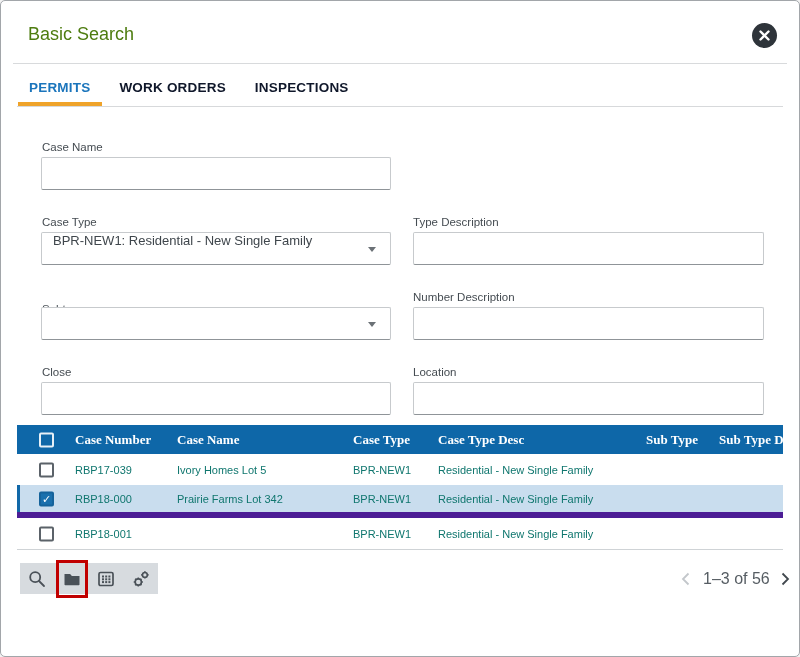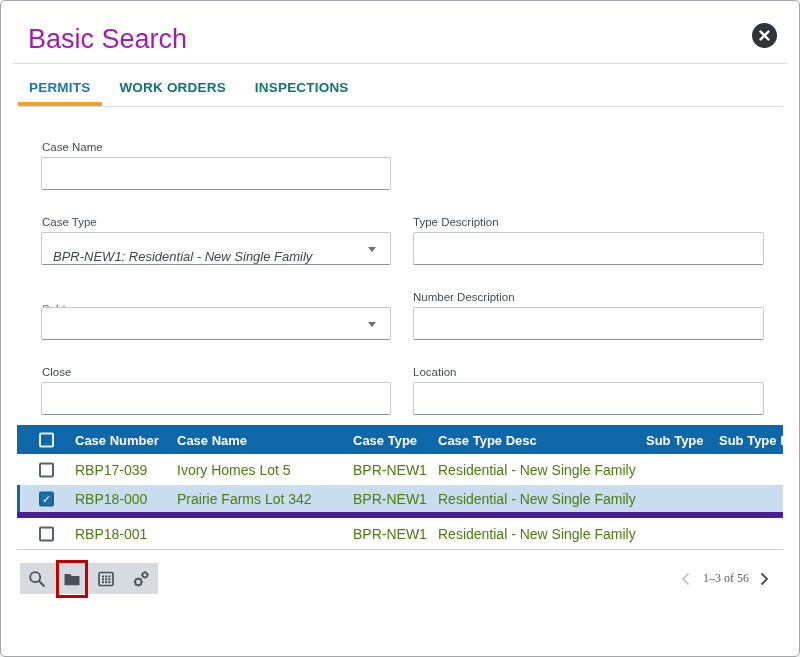--- a/index.html
+++ b/index.html
@@ -1,69 +1,69 @@
 <!DOCTYPE html>
 <html><head>
 <meta charset="utf-8">
 <style>
   html,body{margin:0;padding:0;width:800px;height:657px;overflow:hidden;background:#f2f2f2;
     font-family:"Liberation Sans","DejaVu Sans",sans-serif;}
   .dialog{position:absolute;inset:0;background:#fff;border:1px solid #a2a6aa;border-radius:5px;
     box-sizing:border-box;overflow:hidden;}
 
   
-  .title{position:absolute;left:27px;top:23px;font-size:27px;color:#a21caf;font-weight:400;}
+  .title{position:absolute;left:27px;top:23px;font-size:18px;color:#4d7c0f;font-weight:400;}
   .close-x{position:absolute;left:751px;top:22px;width:25px;height:25px;border-radius:50%;
     background:#2e343a;display:flex;align-items:center;justify-content:center;cursor:pointer;}
   .hr-title{position:absolute;left:12px;right:12px;top:62px;height:1px;background:#d8dadc;}
 
   
   .tabs{position:absolute;left:28px;top:79px;display:flex;gap:29px;align-items:center;}
-  .tab{font-size:13.5px;font-weight:bold;color:#0f766e;letter-spacing:.2px;cursor:pointer;white-space:nowrap;}
+  .tab{font-size:13.5px;font-weight:bold;color:#0f172a;letter-spacing:.2px;cursor:pointer;white-space:nowrap;}
   .tab.active{color:#1b75bc;}
   .tabs-line{position:absolute;left:16px;right:16px;top:105px;height:1px;background:#d7d9db;}
   .tab-underline{position:absolute;left:17px;top:101px;width:84px;height:4px;background:#efa32a;}
 
   
   .fld-label{position:absolute;font-size:11.5px;color:#454c52;}
   .fld{position:absolute;height:33px;width:350px;box-sizing:border-box;background:#fff;
     border:1px solid #c7cacd;border-bottom-color:#8f9498;border-radius:2px;
     font-size:13px;color:#3f464c;padding:0 11px;outline:none;font-family:inherit;}
-  .select{display:flex;align-items:flex-end;cursor:pointer;font-style:italic;}
+  .select{display:flex;align-items:flex-start;cursor:pointer;}
   .select .caret{position:absolute;right:14px;top:14px;width:0;height:0;
     border-left:4.5px solid transparent;border-right:4.5px solid transparent;border-top:5px solid #6b7176;}
   .col-right{left:412px;width:351px;}
 
   
   .table{position:absolute;left:16px;top:424px;width:766px;border-bottom:1px solid #cfd3d6;}
   .thead{position:relative;height:29px;background:#0e67a8;overflow:hidden;}
-  .th{position:absolute;top:50%;transform:translateY(-50%);color:#fff;font-size:13px;font-weight:bold;white-space:nowrap;}
+  .th{position:absolute;top:50%;transform:translateY(-50%);color:#fff;font-size:13px;font-weight:bold;white-space:nowrap;font-family:Liberation Serif, serif;}
   .row{position:relative;height:31px;background:#fff;overflow:hidden;}
   .row.selected{background:#c9ddee;height:33px;border-bottom:6px solid #4c1d95;box-sizing:border-box;}
   .row .leftbar{display:none;}
   .row.selected .leftbar{display:block;position:absolute;left:0;top:0;bottom:0;width:3px;background:#1168a8;}
-  .cell{position:absolute;top:50%;transform:translateY(-50%);font-size:14px;color:#4d7c0f;white-space:nowrap;}.c1{left:58px}.c2{left:160px}.c3{left:336px}.c4{left:421px}.c5{left:629px}.c6{left:702px}
+  .cell{position:absolute;top:50%;transform:translateY(-50%);font-size:11px;color:#0f766e;white-space:nowrap;}.c1{left:58px}.c2{left:160px}.c3{left:336px}.c4{left:421px}.c5{left:629px}.c6{left:702px}
   .cb{position:absolute;left:22px;top:50%;transform:translateY(-50%);width:15px;height:15px;
     box-sizing:border-box;border:2px solid #5b6269;border-radius:2px;background:#fff;cursor:pointer;}
   .thead .cb{border-color:rgba(255,255,255,.9);background:transparent;}
   .cb.checked{background:#1a70ad;border-color:#15639b;}
   .cb.checked::after{content:"✓";position:absolute;left:0;top:-1px;width:11px;height:11px;
     color:#fff;font-size:11px;font-weight:bold;line-height:13px;text-align:center;
     font-family:"DejaVu Sans",sans-serif;}
 
   
   .toolbar{position:absolute;left:19px;top:562px;width:138px;height:31px;background:#d7dbdf;
     display:flex;align-items:center;justify-content:space-around;}
   .tool{position:relative;width:18px;height:18px;display:flex;align-items:center;justify-content:center;cursor:pointer;}
   .highlight-box{position:absolute;left:-7px;right:-7px;top:-10px;bottom:-10px;
     border:3px solid #c10000;pointer-events:none;}
 
   
   .pagination{position:absolute;top:562px;left:680px;height:31px;display:flex;align-items:center;gap:11px;}
-  .pg-label{font-size:12px;color:#565d63;white-space:nowrap;font-family:Liberation Serif, serif;}
+  .pg-label{font-size:16px;color:#565d63;white-space:nowrap;}
   .chev{width:11px;height:14px;cursor:pointer;display:flex;align-items:center;}
 
   
   .close-btn{position:absolute;left:708px;top:603px;width:73px;height:32px;background:#0e61a7;
     border:none;border-radius:2px;color:#fff;font-size:14.5px;font-weight:bold;cursor:pointer;
     font-family:inherit;display:flex;align-items:center;justify-content:center;}
 </style>
 </head>
 <body>
 

